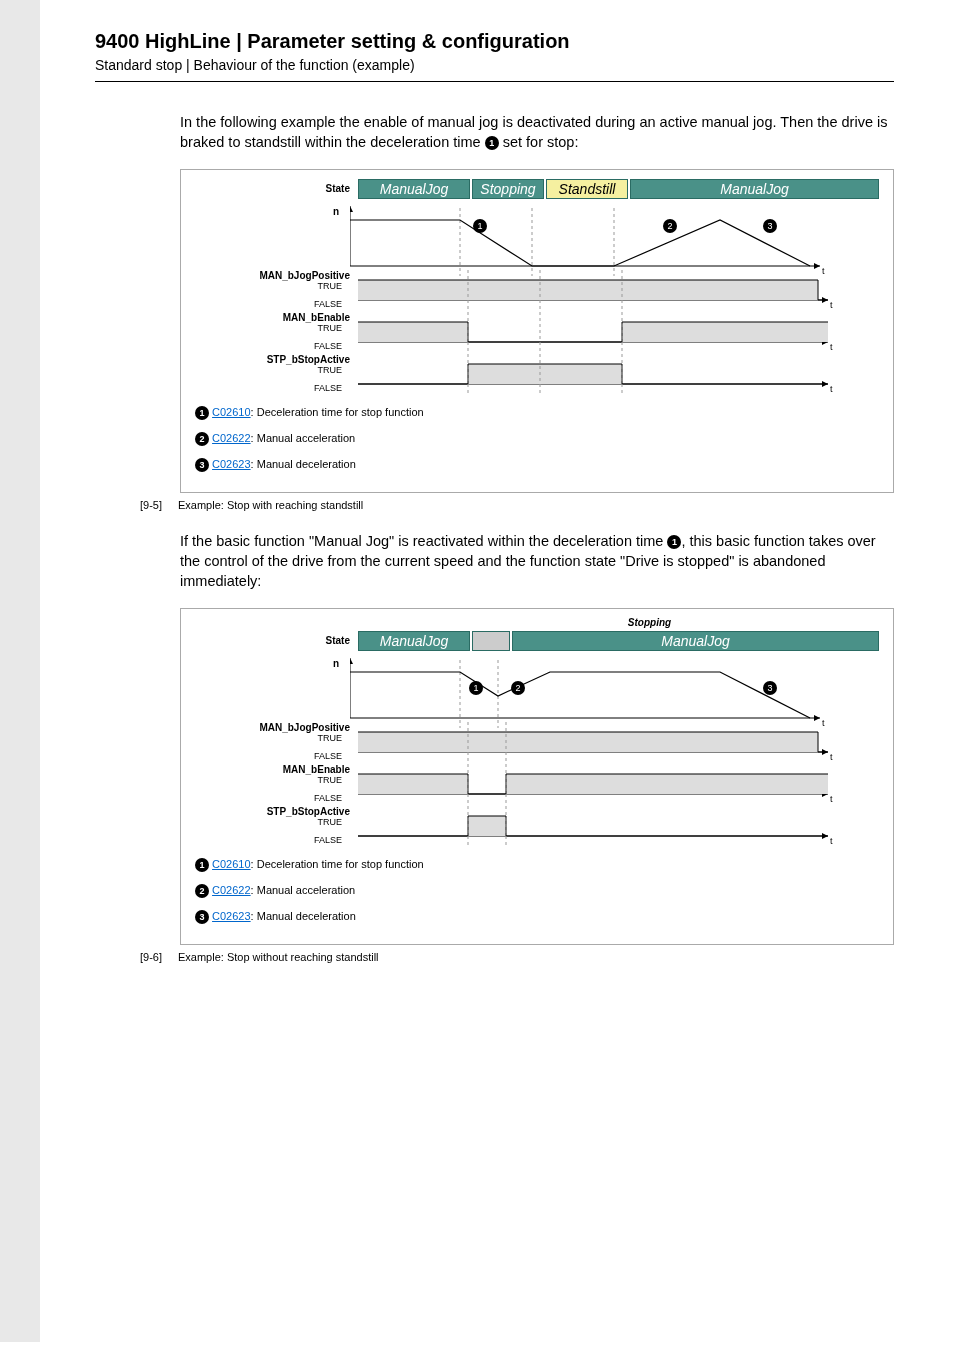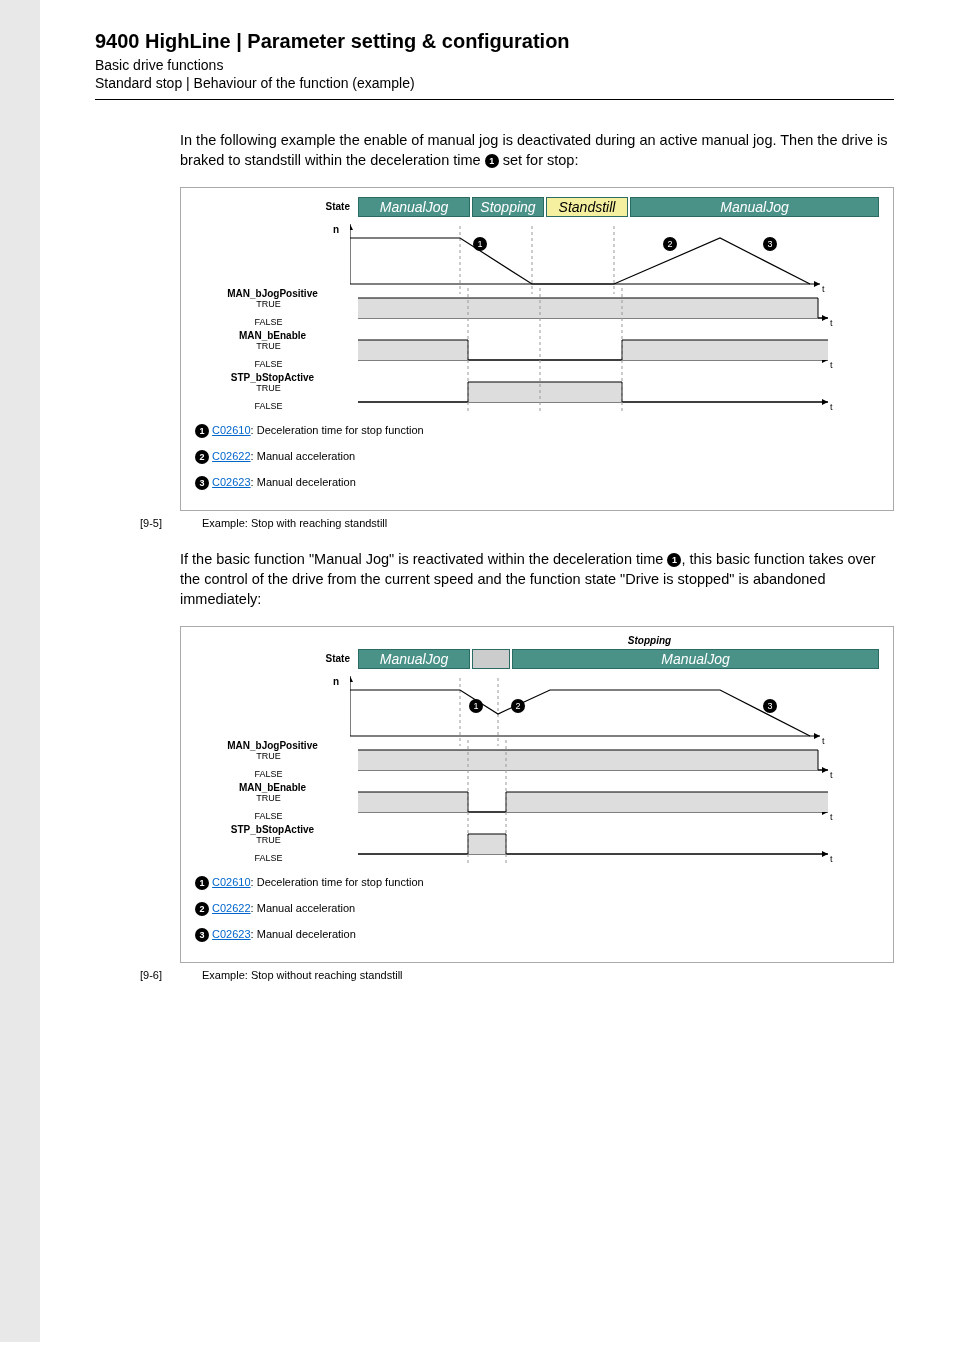--- a/index.html
+++ b/index.html
@@ -125,40 +125,40 @@
   .chart-area svg, .sig-area svg {
     display: block;
   }
   .sig-row {
     display: flex;
     align-items: flex-start;
     margin-bottom: 2px;
   }
   .sig-labels {
     width: 155px;
-    text-align: center;
+    text-align: right;
     font-size: 10px;
     padding-right: 8px;
   }
   .sig-title { font-weight: bold; }
   .sig-plot {
     flex: 1;
   }
   .legend {
     font-size: 11px;
     margin-top: 6px;
   }
   .legend-row { margin: 12px 0; }
   .link { color: #0066cc; text-decoration: underline; }
   .fig-row {
     display: flex;
     margin-left: 45px;
     font-size: 11px;
     margin-bottom: 20px;
-    gap: 32px;
+    gap: 8px;
   }
   .fig-num { width: 30px; }
   .footer {
     position: absolute;
     bottom: 30px;
     left: 95px;
     right: 60px;
     display: flex;
     justify-content: space-between;
     align-items: center;
@@ -186,21 +186,20 @@
     margin-bottom: 2px;
   }
 </style>
 </head>
 <body>
 
 <div class="page">
   <div class="side-tab"></div>
 
   <h1 class="header-title">9400 HighLine | Parameter setting &amp; configuration</h1>
-  <div class="header-sub1">Basic drive functions</div>
   <div class="header-sub2">Standard stop | Behaviour of the function (example)</div>
   <hr class="hr">
 
 
   <p class="body-text">
     <span>In the following example the enable of manual jog is deactivated during an active manual jog. Then the drive is braked to standstill within the deceleration time </span><span class="circled">1</span><span> set for stop:</span>
   </p>
 
   <div class="diagram-wrap">
     <div class="state-row">

